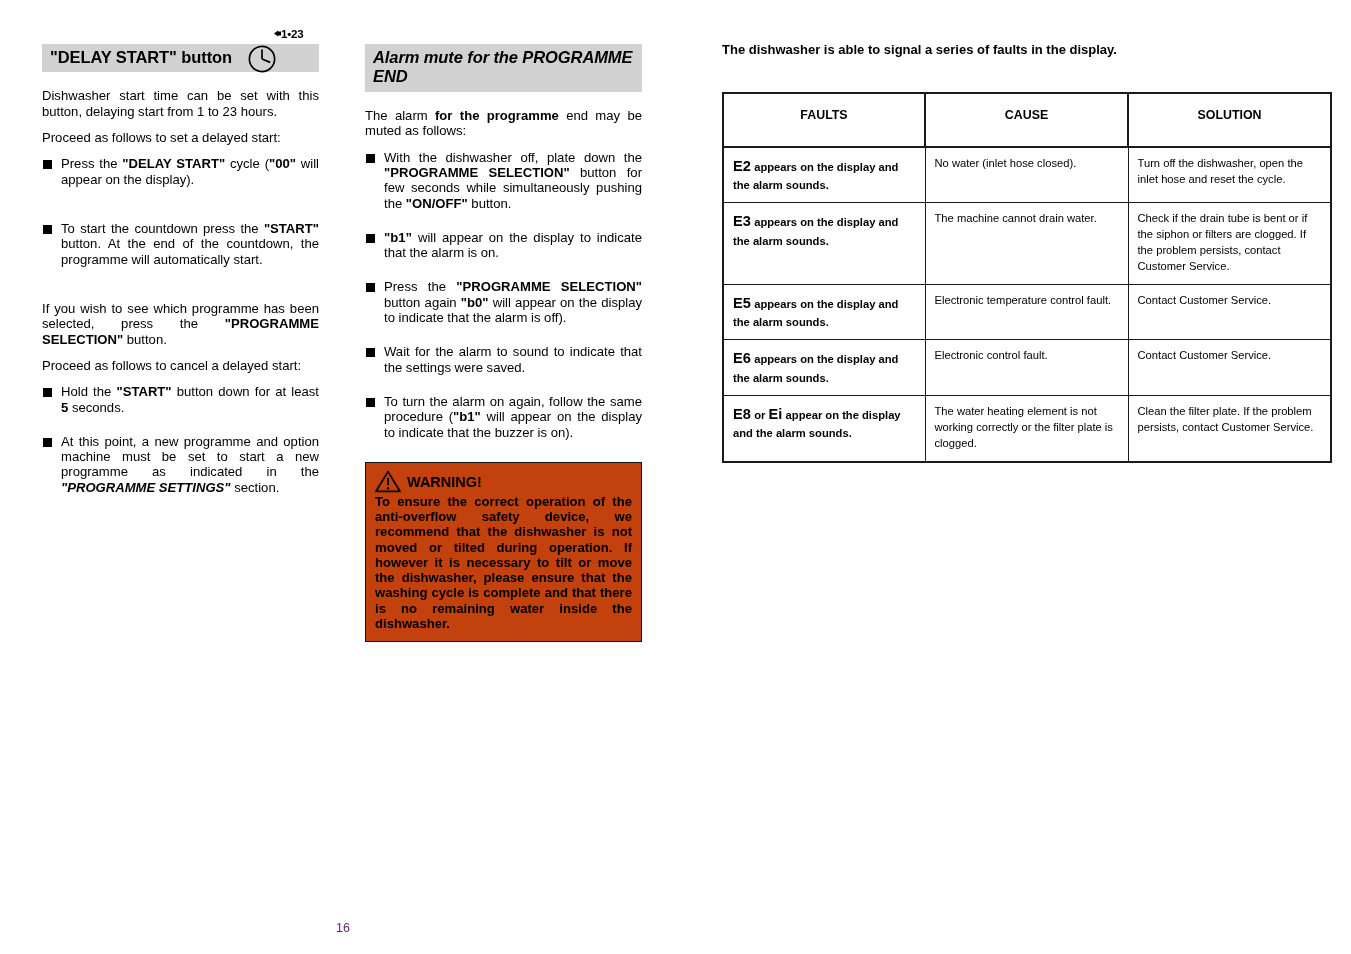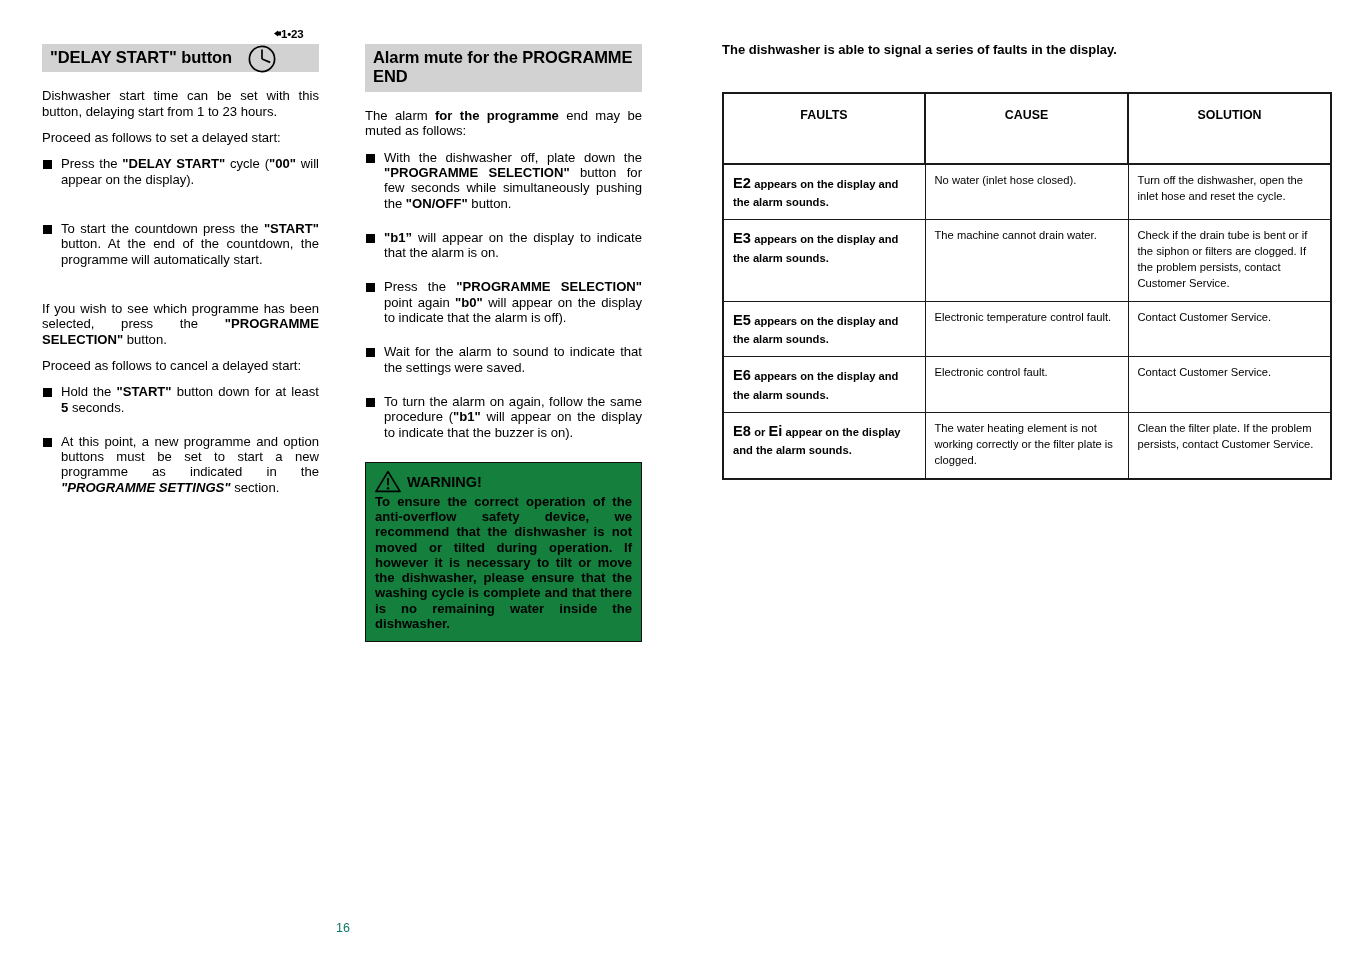--- a/index.html
+++ b/index.html
@@ -43,21 +43,21 @@
   .sec-head {
     background: #d2d2d2;
     font-size: 16.5px;
     font-weight: bold;
     line-height: 1.18;
     padding: 4px 6px 5px 8px;
     position: relative;
     box-sizing: border-box;
     letter-spacing: -0.1px;
   }
-  .sec-head.tall { min-height: 44px; }
+  .sec-head.tall { min-height: 44px; font-style: italic; }
 
   
   .clock-wrap {
     position: absolute;
     right: 30px;
     top: -13px;
     width: 46px;
     height: 44px;
   }
   .clock-range {
@@ -99,21 +99,21 @@
   }
   .gap-md { margin-bottom: 19px; }
   .gap-xl { margin-bottom: 34px; }
 
   b, strong { font-weight: bold; }
   .bi { font-weight: bold; font-style: italic; }
 
   
   .warn-box {
     border: 1.5px solid #111;
-    background: #15803d;
+    background: #c2410c;
     padding: 7px 9px 10px 9px;
     margin-top: 22px;
     box-sizing: border-box;
   }
   .warn-head {
     display: flex;
     align-items: flex-start;
     gap: 6px;
     margin-bottom: 1px;
   }
@@ -158,21 +158,21 @@
     border: 1.2px solid #1a1a1a;
     vertical-align: top;
     padding: 8px 9px 9px 9px;
     text-align: left;
   }
   table.faults thead th {
     text-align: center;
     font-size: 12.4px;
     font-weight: bold;
     padding-top: 14px;
-    padding-bottom: 41px;
+    padding-bottom: 24px;
     border-width: 2.2px;
   }
   table.faults tbody td { font-size: 11.2px; line-height: 1.42; }
   table.faults tbody td.fault-cell {
     font-size: 11.2px;
     font-weight: bold;
     line-height: 1.45;
   }
   .code {
     font-size: 14.6px;
@@ -181,21 +181,21 @@
   }
   table.faults { border: 2.2px solid #1a1a1a; }
   .c1 { width: 202px; }
   .c2 { width: 203px; }
   .c3 { width: 203px; }
 
   
   .folio {
     position: absolute;
     font-size: 12.5px;
-    color: #0f766e;
+    color: #701a75;
   }
   #folio-left { left: 336px; top: 921px; }
 </style>
 </head>
 <body>
 
 <div id="left-page">
 
   <div class="col-left">
 
@@ -221,36 +221,36 @@
     <div>
       <div class="bullet gap-xl"><span>Press the </span><b>"DELAY START"</b><span> cycle (</span><b>"00"</b><span> will appear on the display).</span></div>
       <div class="bullet gap-xl"><span>To start the countdown press the </span><b>"START"</b><span> button. At the end of the countdown, the programme will automatically start.</span></div>
     </div>
 
     <p class="body"><span>If you wish to see which programme has been selected, press the </span><b>"PROGRAMME SELECTION"</b><span> button.</span></p>
     <p class="body gap-md">Proceed as follows to cancel a delayed start:</p>
 
     <div>
       <div class="bullet gap-md"><span>Hold the </span><b>"START"</b><span> button down for at least </span><b>5</b><span> seconds.</span></div>
-      <div class="bullet"><span> At this point, a new programme and option buttons must be set to start a new programme as indicated in the </span><span class="bi">"PROGRAMME SETTINGS"</span><span> section.</span></div>
+      <div class="bullet"><span> At this point, a new programme and option machine must be set to start a new programme as indicated in the </span><span class="bi">"PROGRAMME SETTINGS"</span><span> section.</span></div>
     </div>
   </div>
 
   <div class="col-mid">
 
     <div class="sec-head tall">
       <span>Alarm mute for the PROGRAMME END</span>
     </div>
 
     <p class="body first"><span>The alarm </span><b>for the programme</b><span> end may be muted as follows:</span></p>
 
     <div>
       <div class="bullet gap-md"><span>With the dishwasher off, plate down the </span><b>"PROGRAMME SELECTION"</b><span> button for few seconds while simultaneously pushing the </span><b>"ON/OFF"</b><span> button.</span></div>
       <div class="bullet gap-md"><b>"b1”</b><span> will appear on the display to indicate that the alarm is on.</span></div>
-      <div class="bullet gap-md"><span>Press the </span><b>"PROGRAMME SELECTION"</b><span> point again </span><b>"b0"</b><span> will appear on the display to indicate that the alarm is off).</span></div>
+      <div class="bullet gap-md"><span>Press the </span><b>"PROGRAMME SELECTION"</b><span> button again </span><b>"b0"</b><span> will appear on the display to indicate that the alarm is off).</span></div>
       <div class="bullet gap-md"><span>Wait for the alarm to sound to indicate that the settings were saved.</span></div>
       <div class="bullet"><span>To turn the alarm on again, follow the same procedure (</span><b>"b1"</b><span> will appear on the display to indicate that the buzzer is on).</span></div>
     </div>
 
     <div class="warn-box">
       <div class="warn-head">
         <svg width="26" height="23" viewBox="0 0 26 23">
           <path d="M13 1.6 L25 21.4 L1 21.4 Z" fill="none" stroke="#000" stroke-width="1.7" stroke-linejoin="round"></path>
           <line x1="13" y1="8" x2="13" y2="15.3" stroke="#000" stroke-width="1.9"></line>
           <circle cx="13" cy="18.2" r="1.25" fill="#000"></circle>

